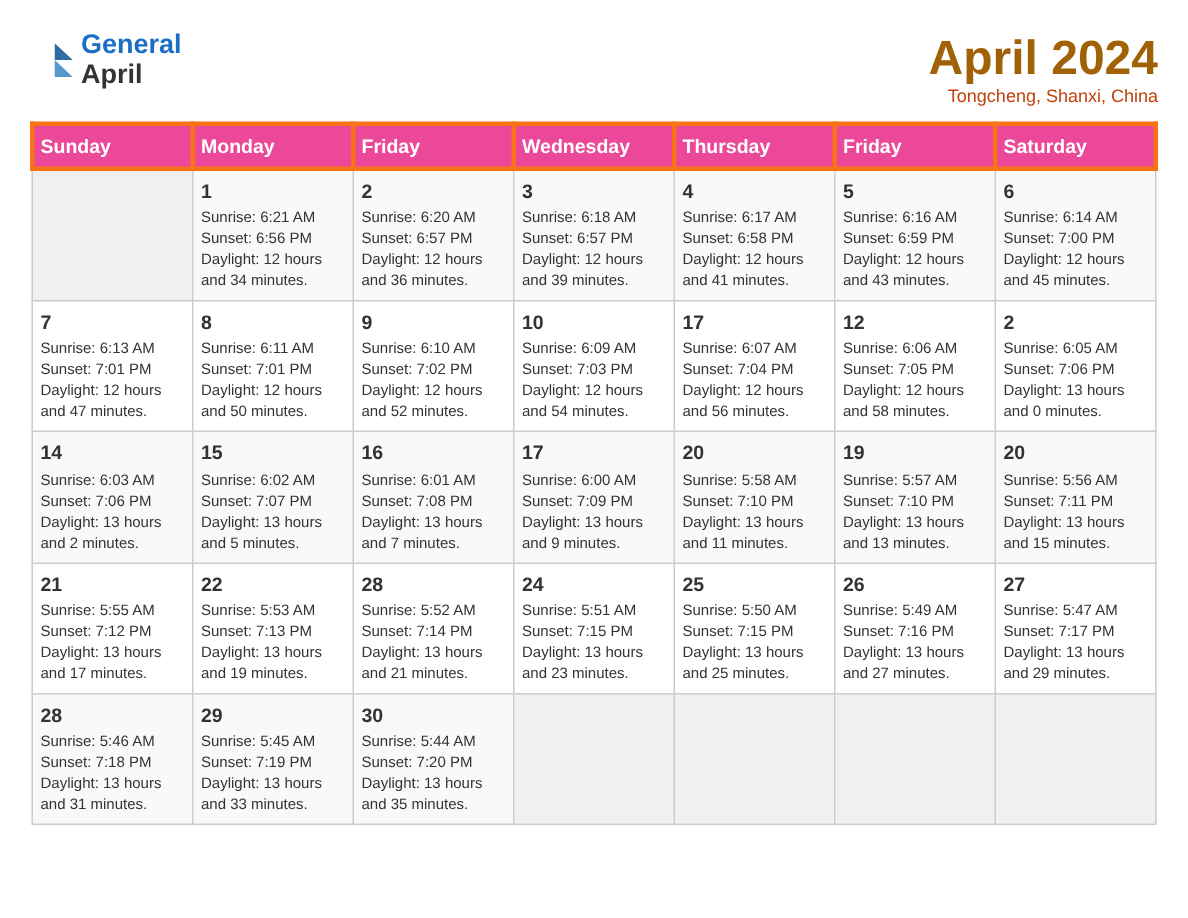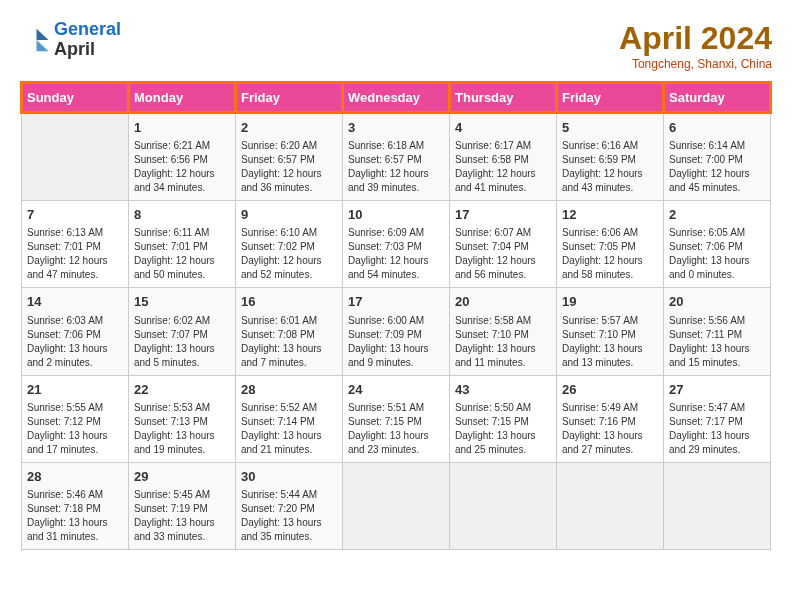--- a/index.html
+++ b/index.html
@@ -216,21 +216,21 @@
         </td>
         <td>
           <span class="day-number">28</span>
           <div class="day-info">Sunrise: 5:52 AM<br>Sunset: 7:14 PM<br>Daylight: 13 hours<br>and 21 minutes.</div>
         </td>
         <td>
           <span class="day-number">24</span>
           <div class="day-info">Sunrise: 5:51 AM<br>Sunset: 7:15 PM<br>Daylight: 13 hours<br>and 23 minutes.</div>
         </td>
         <td>
-          <span class="day-number">43</span>
+          <span class="day-number">25</span>
           <div class="day-info">Sunrise: 5:50 AM<br>Sunset: 7:15 PM<br>Daylight: 13 hours<br>and 25 minutes.</div>
         </td>
         <td>
           <span class="day-number">26</span>
           <div class="day-info">Sunrise: 5:49 AM<br>Sunset: 7:16 PM<br>Daylight: 13 hours<br>and 27 minutes.</div>
         </td>
         <td>
           <span class="day-number">27</span>
           <div class="day-info">Sunrise: 5:47 AM<br>Sunset: 7:17 PM<br>Daylight: 13 hours<br>and 29 minutes.</div>
         </td>

